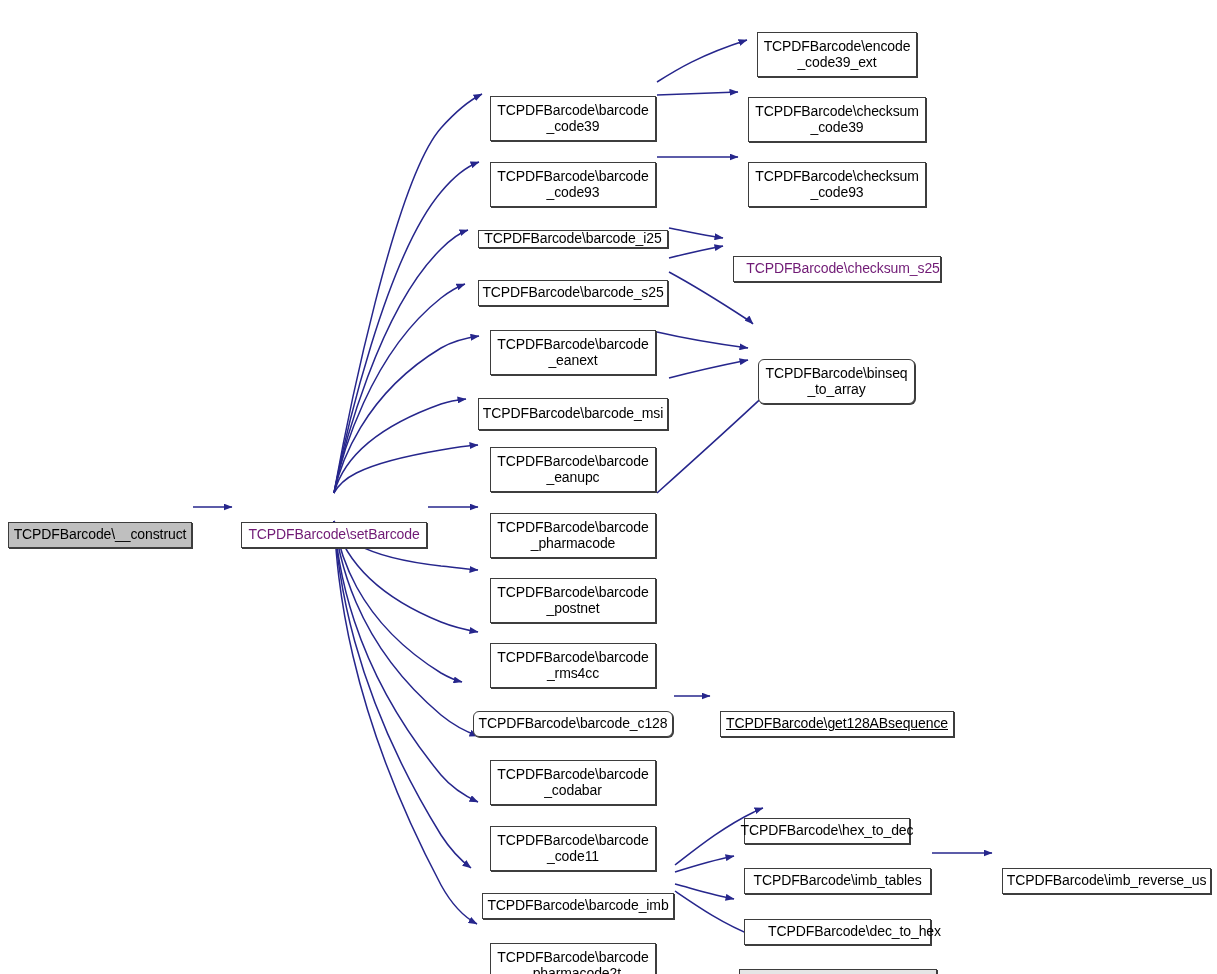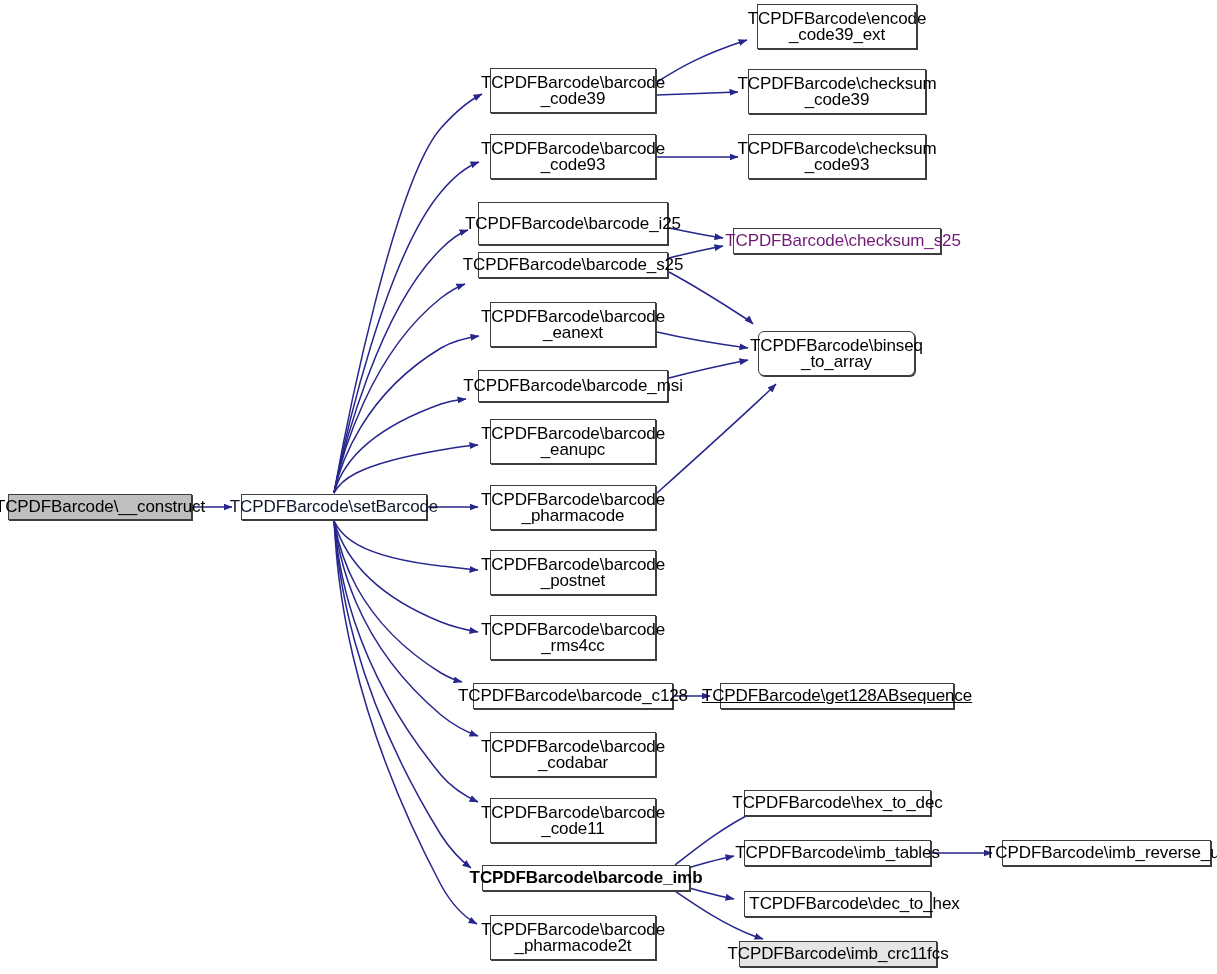--- a/index.html
+++ b/index.html
@@ -21,30 +21,31 @@
     top: 0;
     width: 1217px;
     height: 974px;
   }
   .node {
     position: absolute;
     box-sizing: border-box;
     border: 1px solid #3d3d3d;
     background: #ffffff;
     color: #000000;
-    font-size: 17px;
+    font-size: 14px;
     line-height: 15.5px;
     text-align: center;
     display: flex;
     align-items: center;
     justify-content: center;
     white-space: pre-line;
     letter-spacing: -0.1px;
     z-index: 5;
     box-shadow: 1px 1px 0 0 #3d3d3d;
+    margin-top: 28px;
   }
   .node.highlight {
     background: #bfbfbf;
     text-align: right;
   }
 </style>
 </head>
 <body>
 
 <div id="canvas">
@@ -83,55 +84,55 @@
         <path d="M 674,696 L 710,696" fill="none" stroke="#26268c" stroke-width="1.5" marker-end="url(#arrowhead)"></path>
         <path d="M 675,865 C 697,848 723,827 754,812 C 757,810 760,809 763,808" fill="none" stroke="#26268c" stroke-width="1.5" marker-end="url(#arrowhead)"></path>
         <path d="M 675,872 C 694,866 714,860 734,856" fill="none" stroke="#26268c" stroke-width="1.5" marker-end="url(#arrowhead)"></path>
         <path d="M 675,884 C 694,889 714,895 734,899" fill="none" stroke="#26268c" stroke-width="1.5" marker-end="url(#arrowhead)"></path>
         <path d="M 675,891 C 697,906 723,924 754,936 C 757,937 760,938 763,939" fill="none" stroke="#26268c" stroke-width="1.5" marker-end="url(#arrowhead)"></path>
         <path d="M 932,853 L 992,853" fill="none" stroke="#26268c" stroke-width="1.5" marker-end="url(#arrowhead)"></path>
       </g>
   </svg>
   <div id="nodes-group">
       <div class="node highlight" style="left: 8px; top: 494px; width: 184px; height: 26px; border-color: rgb(61, 61, 61); background: rgb(191, 191, 191); color: rgb(0, 0, 0);">TCPDFBarcode\__construct</div>
-      <div class="node" style="left: 241px; top: 494px; width: 186px; height: 26px; border-color: rgb(61, 61, 61); background: rgb(255, 255, 255); color: #0f172a;">TCPDFBarcode\setBarcode</div>
+      <div class="node" style="left: 241px; top: 494px; width: 186px; height: 26px; border-color: rgb(61, 61, 61); background: rgb(255, 255, 255); color: #701a75;">TCPDFBarcode\setBarcode</div>
       <div class="node" style="left: 490px; top: 68px; width: 166px; height: 45px; border-color: rgb(61, 61, 61); background: rgb(255, 255, 255); color: rgb(0, 0, 0);">TCPDFBarcode\barcode
 _code39</div>
       <div class="node" style="left: 490px; top: 134px; width: 166px; height: 45px; border-color: rgb(61, 61, 61); background: rgb(255, 255, 255); color: rgb(0, 0, 0);">TCPDFBarcode\barcode
 _code93</div>
-      <div class="node" style="left: 478px; top: 202px; width: 190px; height: 43px; border-color: rgb(61, 61, 61); background: rgb(255, 255, 255); color: rgb(0, 0, 0);">TCPDFBarcode\barcode_i25</div>
+      <div class="node" style="left: 478px; top: 202px; width: 190px; height: 18px; border-color: rgb(61, 61, 61); background: rgb(255, 255, 255); color: rgb(0, 0, 0);">TCPDFBarcode\barcode_i25</div>
       <div class="node" style="left: 478px; top: 252px; width: 190px; height: 26px; border-color: rgb(61, 61, 61); background: rgb(255, 255, 255); color: rgb(0, 0, 0);">TCPDFBarcode\barcode_s25</div>
       <div class="node" style="left: 490px; top: 302px; width: 166px; height: 45px; border-color: rgb(61, 61, 61); background: rgb(255, 255, 255); color: rgb(0, 0, 0);">TCPDFBarcode\barcode
 _eanext</div>
       <div class="node" style="left: 478px; top: 370px; width: 190px; height: 32px; border-color: rgb(61, 61, 61); background: rgb(255, 255, 255); color: rgb(0, 0, 0);">TCPDFBarcode\barcode_msi</div>
       <div class="node" style="left: 490px; top: 419px; width: 166px; height: 45px; border-color: rgb(61, 61, 61); background: rgb(255, 255, 255); color: rgb(0, 0, 0);">TCPDFBarcode\barcode
 _eanupc</div>
       <div class="node" style="left: 490px; top: 485px; width: 166px; height: 45px; border-color: rgb(61, 61, 61); background: rgb(255, 255, 255); color: rgb(0, 0, 0);">TCPDFBarcode\barcode
 _pharmacode</div>
       <div class="node" style="left: 490px; top: 550px; width: 166px; height: 45px; border-color: rgb(61, 61, 61); background: rgb(255, 255, 255); color: rgb(0, 0, 0);">TCPDFBarcode\barcode
 _postnet</div>
       <div class="node" style="left: 490px; top: 615px; width: 166px; height: 45px; border-color: rgb(61, 61, 61); background: rgb(255, 255, 255); color: rgb(0, 0, 0);">TCPDFBarcode\barcode
 _rms4cc</div>
-      <div class="node" style="left: 473px; top: 683px; width: 200px; height: 26px; border-color: rgb(61, 61, 61); background: rgb(255, 255, 255); color: rgb(0, 0, 0);">TCPDFBarcode\barcode_c128</div>
+      <div class="node" style="left: 473px; top: 683px; width: 200px; height: 26px; border-color: rgb(61, 61, 61); background: rgb(255, 255, 255); color: rgb(0, 0, 0); border-radius: 6px;">TCPDFBarcode\barcode_c128</div>
       <div class="node" style="left: 490px; top: 732px; width: 166px; height: 45px; border-color: rgb(61, 61, 61); background: rgb(255, 255, 255); color: rgb(0, 0, 0);">TCPDFBarcode\barcode
 _codabar</div>
       <div class="node" style="left: 490px; top: 798px; width: 166px; height: 45px; border-color: rgb(61, 61, 61); background: rgb(255, 255, 255); color: rgb(0, 0, 0);">TCPDFBarcode\barcode
 _code11</div>
-      <div class="node" style="left: 482px; top: 865px; width: 208px; height: 26px; border-color: rgb(61, 61, 61); background: rgb(255, 255, 255); color: rgb(0, 0, 0); font-weight: bold;">TCPDFBarcode\barcode_imb</div>
+      <div class="node" style="left: 482px; top: 865px; width: 192px; height: 26px; border-color: rgb(61, 61, 61); background: rgb(255, 255, 255); color: rgb(0, 0, 0);">TCPDFBarcode\barcode_imb</div>
       <div class="node" style="left: 490px; top: 915px; width: 166px; height: 45px; border-color: rgb(61, 61, 61); background: rgb(255, 255, 255); color: rgb(0, 0, 0);">TCPDFBarcode\barcode
 _pharmacode2t</div>
       <div class="node" style="left: 757px; top: 4px; width: 160px; height: 45px; border-color: rgb(61, 61, 61); background: rgb(255, 255, 255); color: rgb(0, 0, 0);">TCPDFBarcode\encode
 _code39_ext</div>
       <div class="node" style="left: 748px; top: 69px; width: 178px; height: 45px; border-color: rgb(61, 61, 61); background: rgb(255, 255, 255); color: rgb(0, 0, 0);">TCPDFBarcode\checksum
 _code39</div>
       <div class="node" style="left: 748px; top: 134px; width: 178px; height: 45px; border-color: rgb(61, 61, 61); background: rgb(255, 255, 255); color: rgb(0, 0, 0);">TCPDFBarcode\checksum
 _code93</div>
       <div class="node" style="left: 733px; top: 228px; width: 208px; height: 26px; border-color: rgb(61, 61, 61); background: rgb(255, 255, 255); color: #701a75; padding-left: 12px;">TCPDFBarcode\checksum_s25</div>
       <div class="node" style="left: 758px; top: 331px; width: 157px; height: 45px; border-color: rgb(61, 61, 61); background: rgb(255, 255, 255); color: rgb(0, 0, 0); border-radius: 6px;">TCPDFBarcode\binseq
 _to_array</div>
       <div class="node" style="left: 720px; top: 683px; width: 234px; height: 26px; border-color: rgb(61, 61, 61); background: rgb(255, 255, 255); color: rgb(0, 0, 0); text-decoration: underline;">TCPDFBarcode\get128ABsequence</div>
-      <div class="node" style="left: 744px; top: 790px; width: 187px; height: 26px; border-color: rgb(61, 61, 61); background: rgb(255, 255, 255); color: rgb(0, 0, 0);">TCPDFBarcode\hex_to_dec</div>
+      <div class="node" style="left: 744px; top: 790px; width: 166px; height: 26px; border-color: rgb(61, 61, 61); background: rgb(255, 255, 255); color: rgb(0, 0, 0);">TCPDFBarcode\hex_to_dec</div>
       <div class="node" style="left: 744px; top: 840px; width: 187px; height: 26px; border-color: rgb(61, 61, 61); background: rgb(255, 255, 255); color: rgb(0, 0, 0);">TCPDFBarcode\imb_tables</div>
       <div class="node" style="left: 744px; top: 891px; width: 187px; height: 26px; border-color: rgb(61, 61, 61); background: rgb(255, 255, 255); color: rgb(0, 0, 0); padding-left: 34px;">TCPDFBarcode\dec_to_hex</div>
       <div class="node" style="left: 739px; top: 941px; width: 198px; height: 26px; border-color: rgb(61, 61, 61); background: #e5e5e5; color: rgb(0, 0, 0);">TCPDFBarcode\imb_crc11fcs</div>
       <div class="node" style="left: 1002px; top: 840px; width: 209px; height: 26px; border-color: rgb(61, 61, 61); background: rgb(255, 255, 255); color: rgb(0, 0, 0);">TCPDFBarcode\imb_reverse_us</div>
     </div>
 </div>
 
 </body></html>

